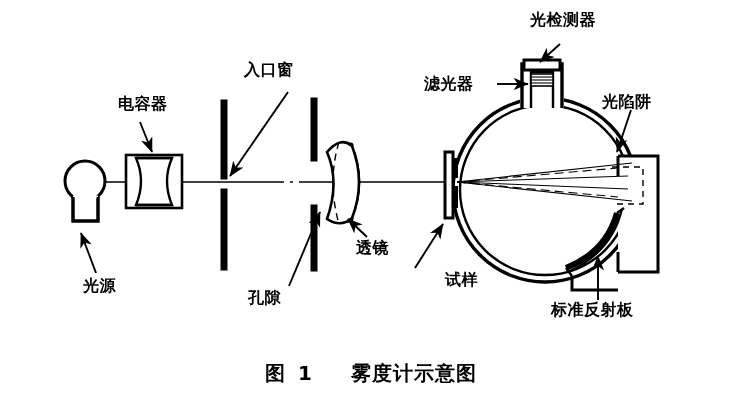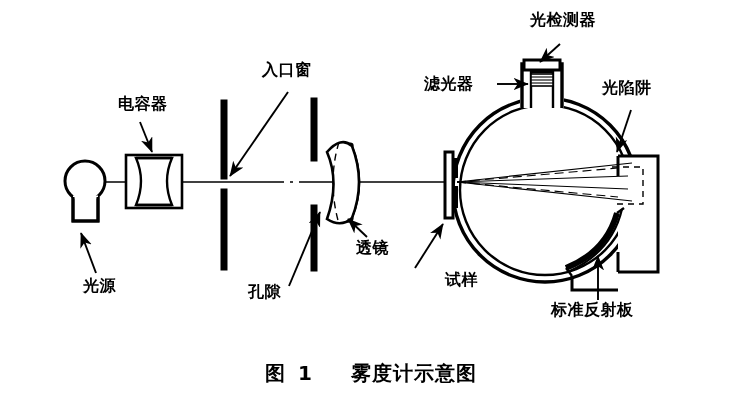--- a/index.html
+++ b/index.html
@@ -171,33 +171,33 @@
       <line x1="631" y1="110" x2="617" y2="152" marker-end="url(#ah)"></line>
       <line x1="598" y1="300" x2="598" y2="256" marker-end="url(#ah)"></line>
     </g>
 
   </svg>
 
   <div class="lbl" style="left:83px; top:278px;font-family:Liberation Serif, serif;">光源</div>
 
   <div class="lbl" style="left:118px; top:96px;">电容器</div>
 
-  <div class="lbl" style="left:262px; top:62px;">入口窗</div>
-
-  <div class="lbl" style="left:248px; top:284px;font-family:Liberation Serif, serif;">孔隙</div>
+  <div class="lbl" style="left:244px; top:62px;">入口窗</div>
+
+  <div class="lbl" style="left:248px; top:290px;font-family:Liberation Serif, serif;">孔隙</div>
 
   <div class="lbl" style="left:356px; top:240px;">透镜</div>
 
   <div class="lbl" style="left:398px; top:272px;margin-left:47px;">试样</div>
 
   <div class="lbl" style="left:424px; top:76px;">滤光器</div>
 
   <div class="lbl" style="left:530px; top:12px;">光检测器</div>
 
-  <div class="lbl" style="left:602px; top:80px;">光陷阱</div>
+  <div class="lbl" style="left:602px; top:94px;">光陷阱</div>
 
   <div class="lbl" style="left:551px; top:302px;">标准反射板</div>
 
   <div id="figure-caption">
     <span class="cap-num">图</span>
     <span class="cap-num">1</span>
     <span class="cap-gap"></span>
     <span>雾度计示意图</span>
   </div>
 

